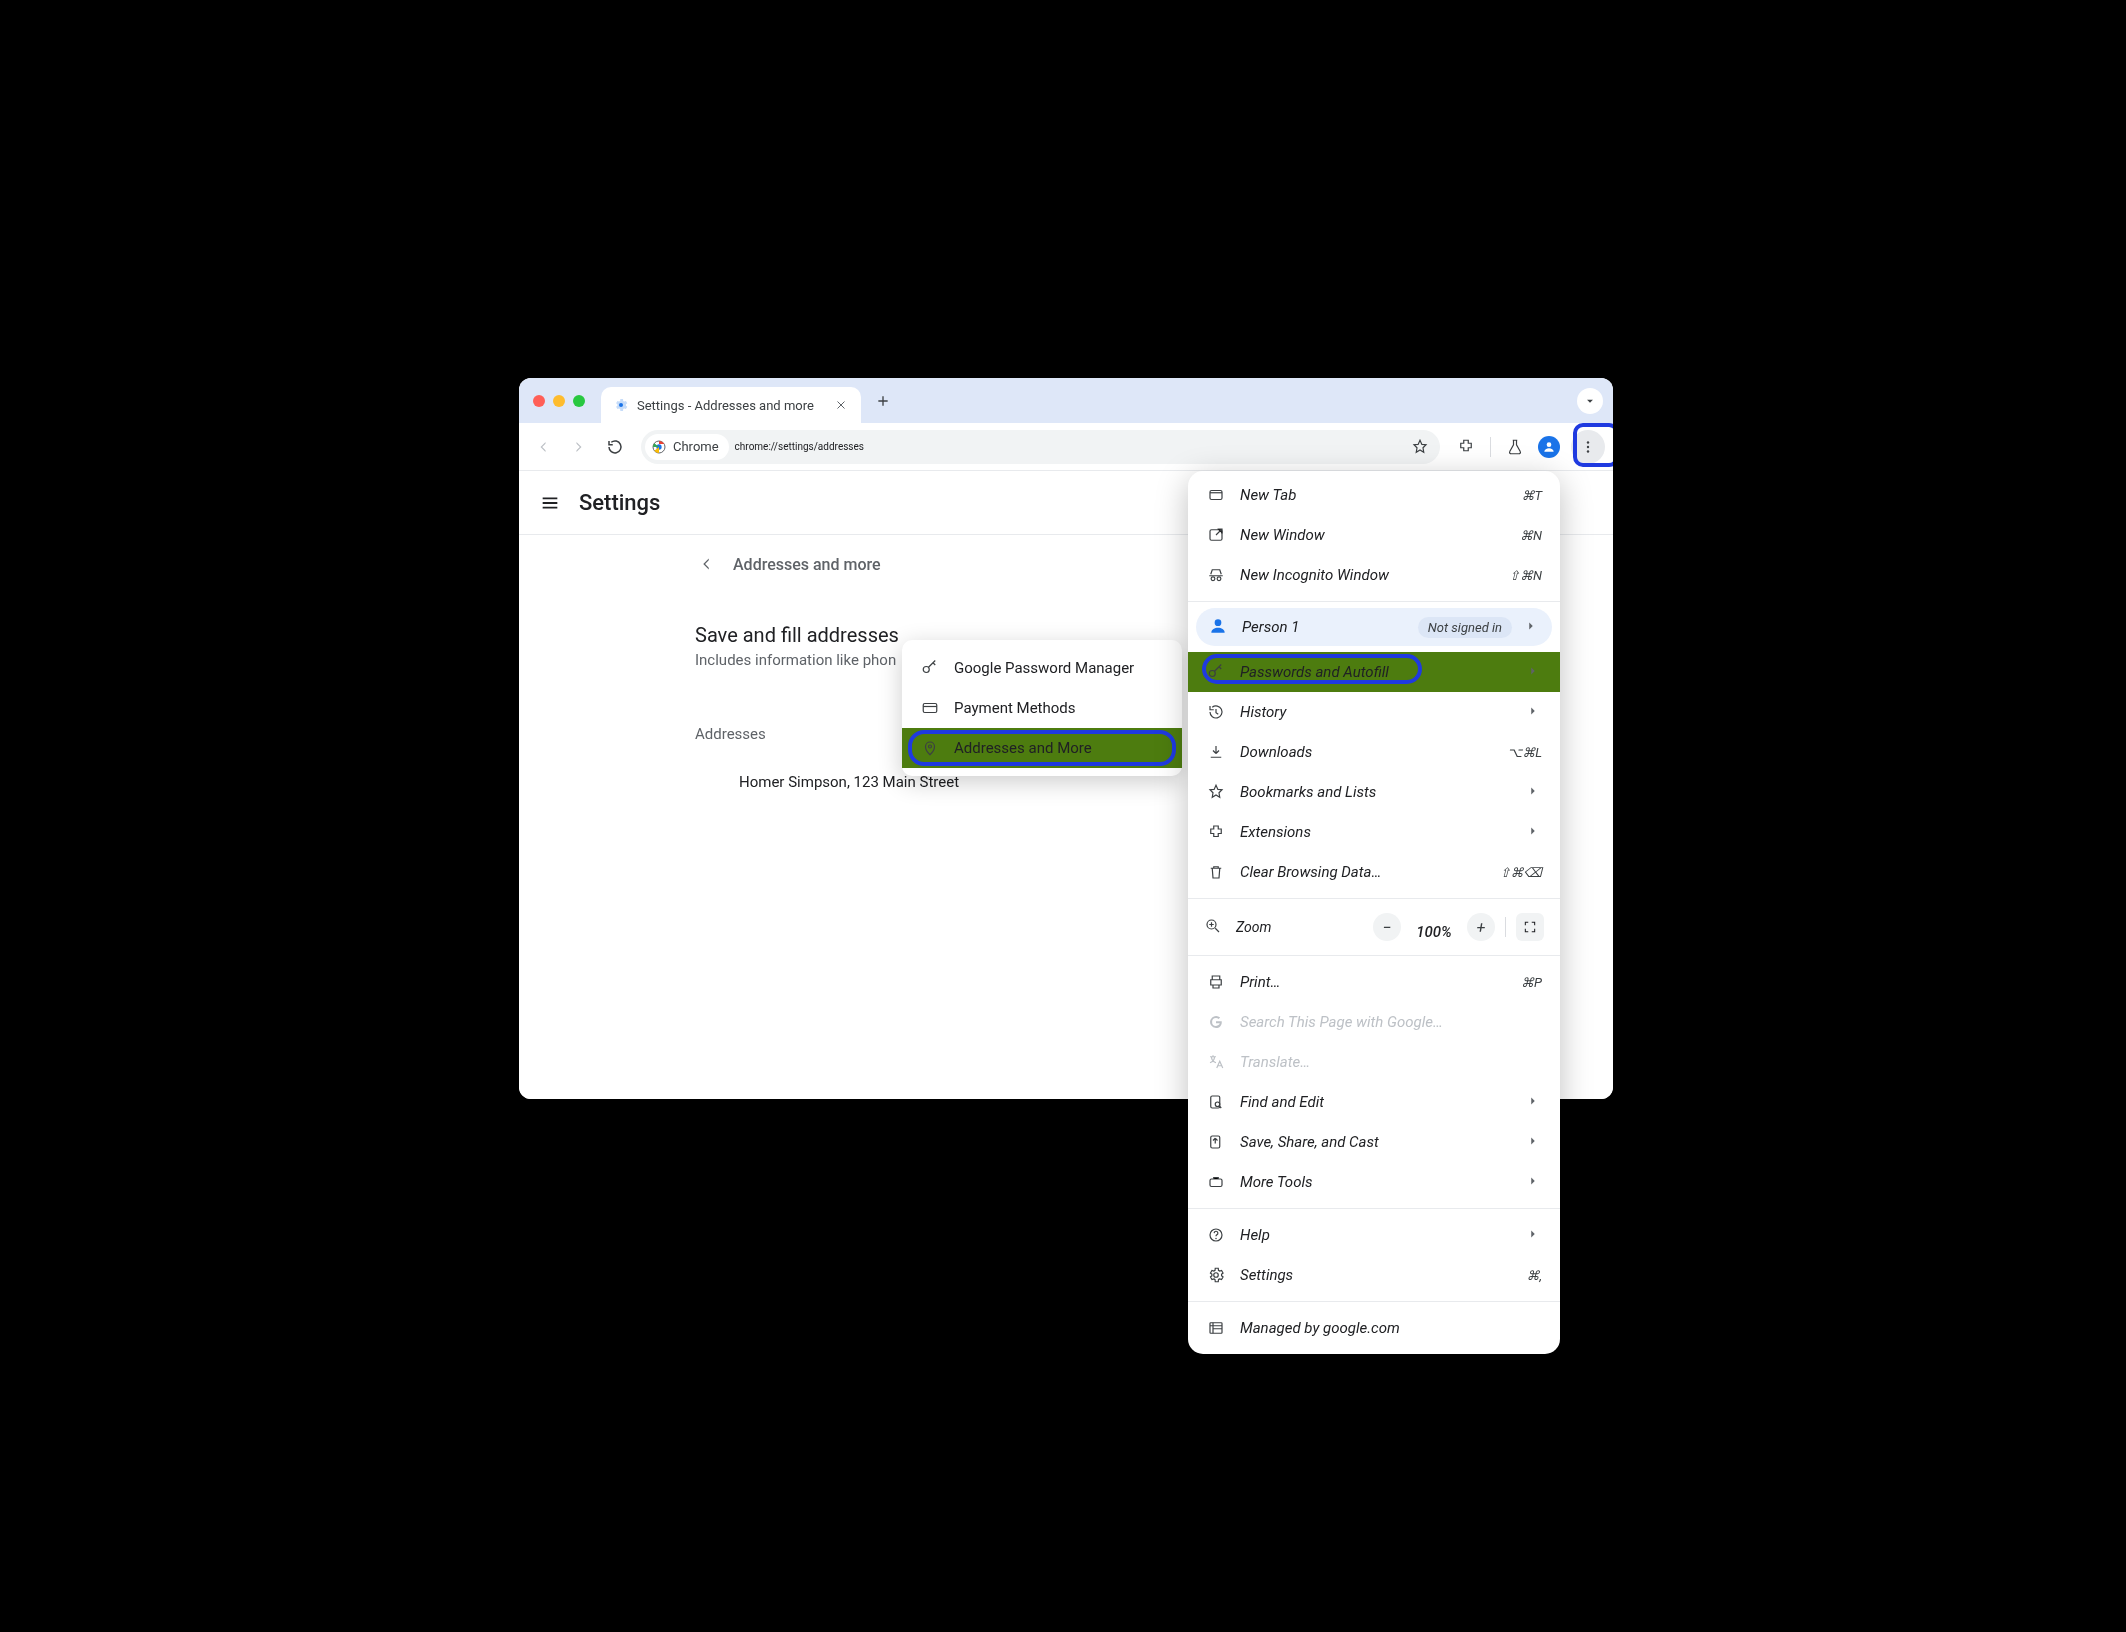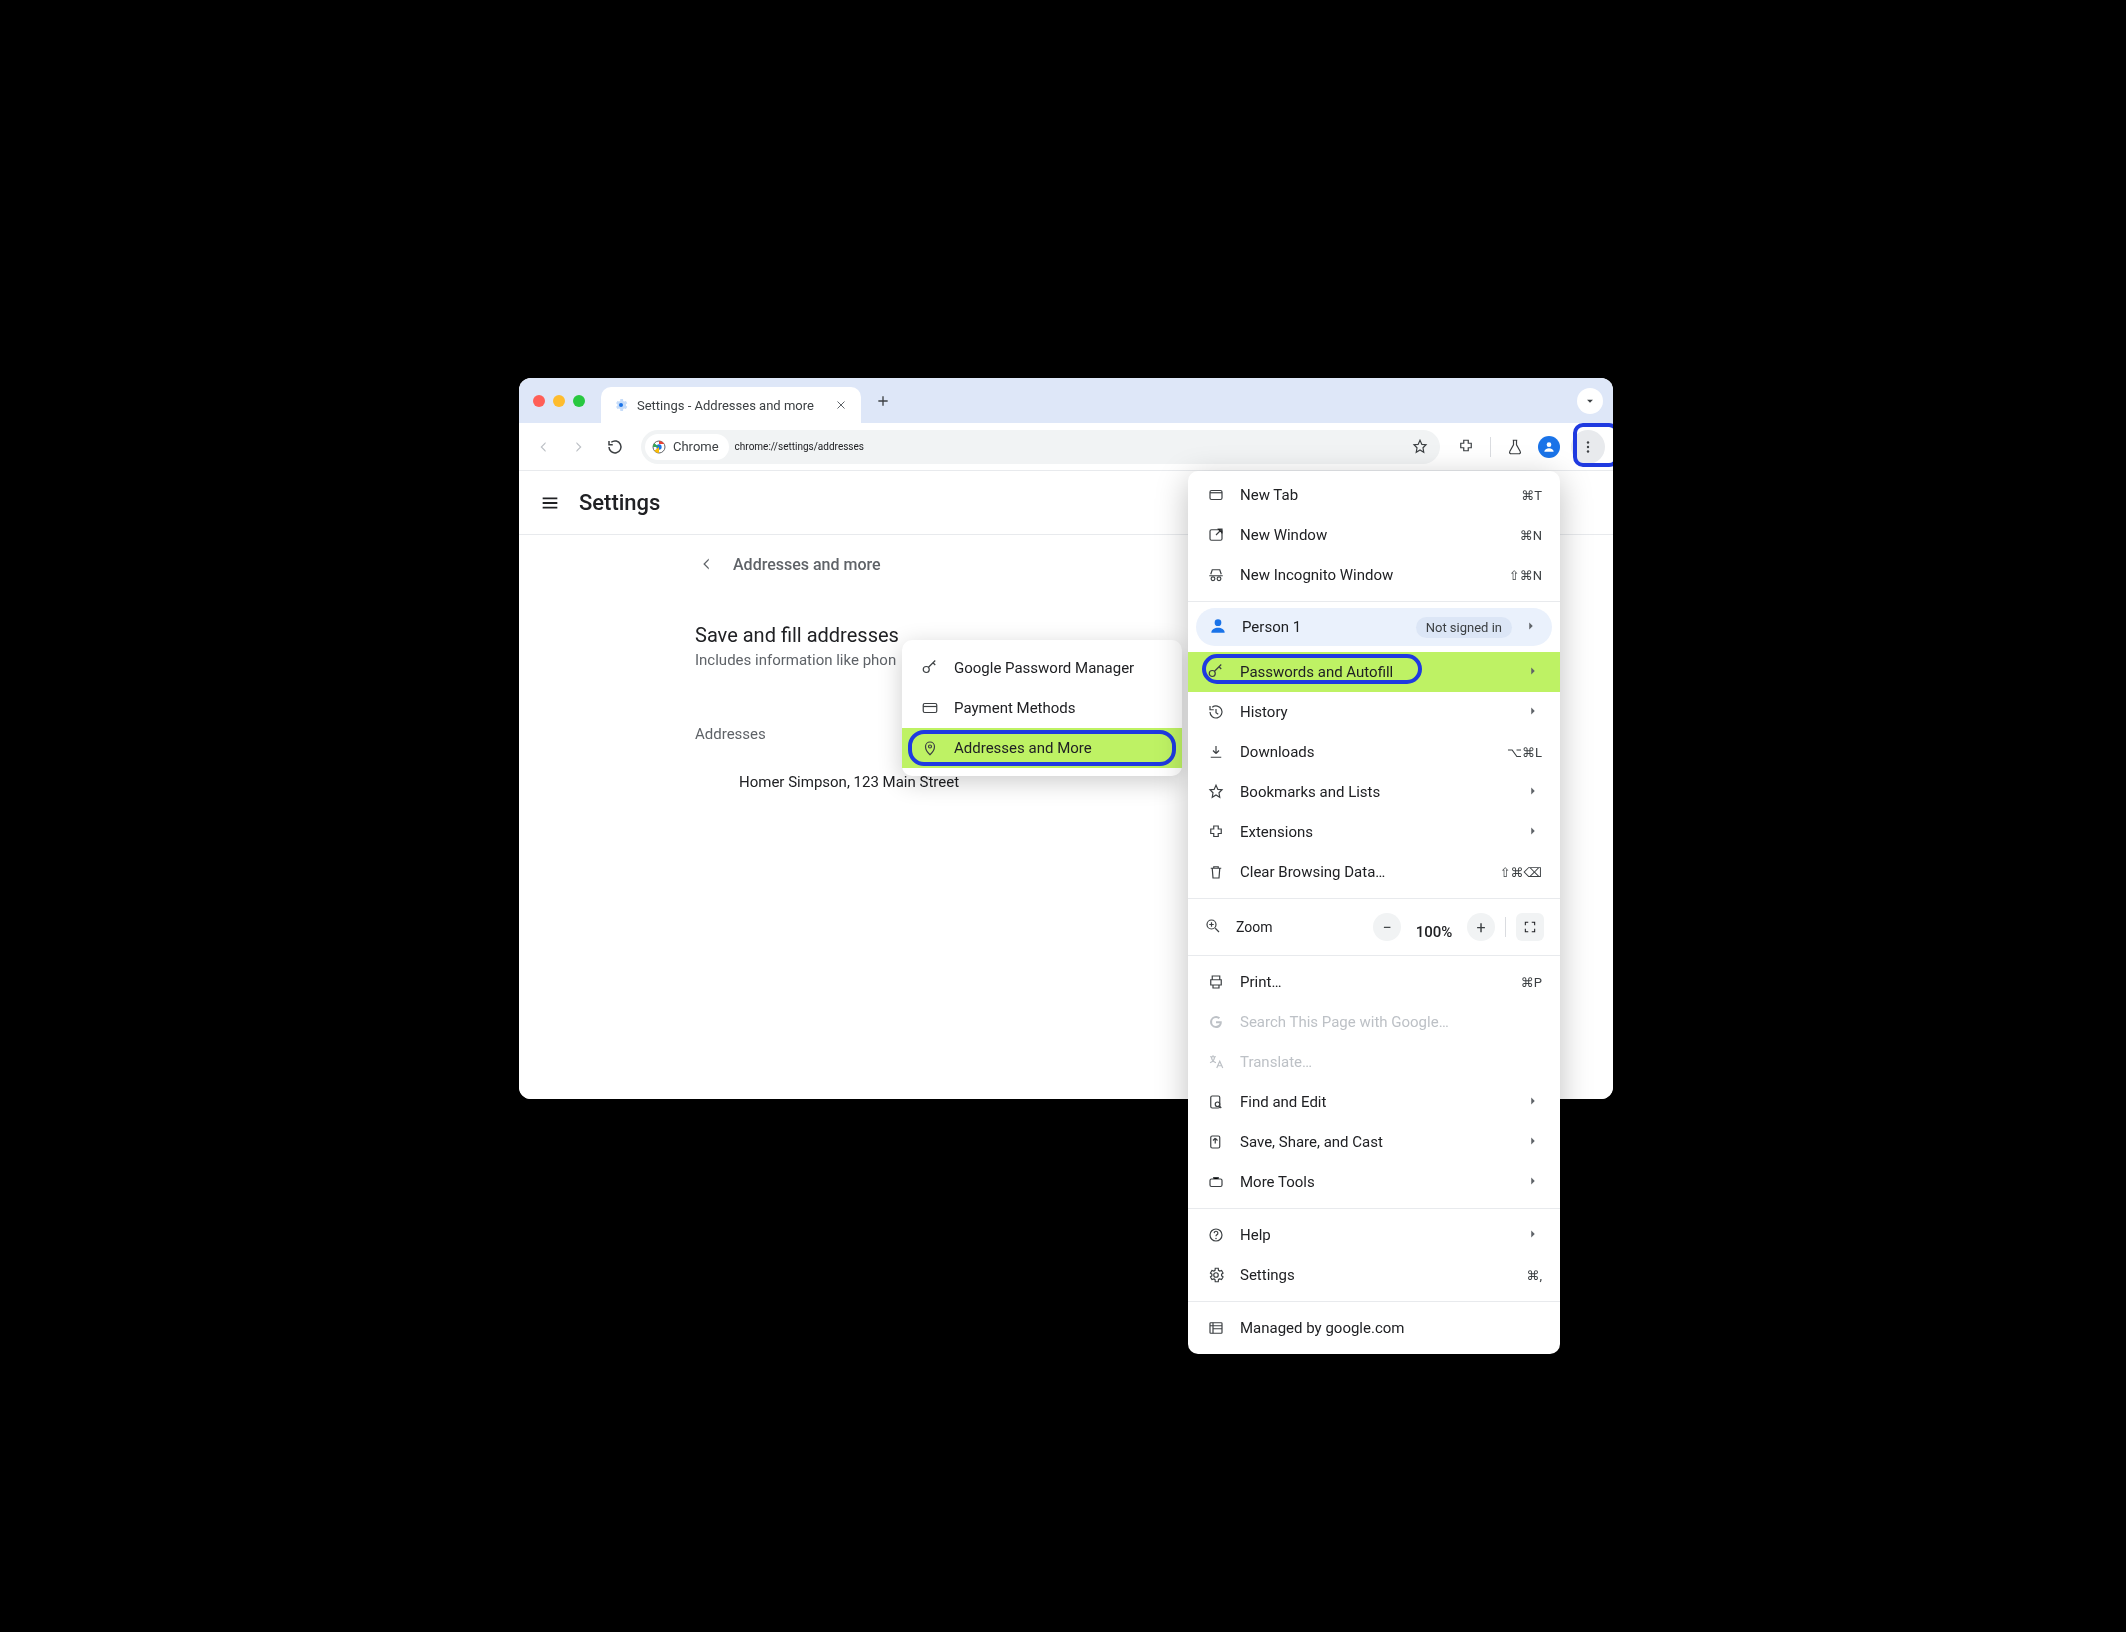--- a/index.html
+++ b/index.html
@@ -161,41 +161,42 @@
   .menu-item {
     display:flex; align-items:center; gap:14px;
     padding: 10px 18px;
     font-size:15px; color:#202124;
     position:relative;
   }
   .menu-item .mi-icon { width:20px; height:20px; color:#3c4043; display:flex; align-items:center; justify-content:center; flex-shrink:0; }
   .menu-item .mi-label { flex:1; white-space:nowrap; }
   .menu-item .mi-short { font-size:13px; color:#3c4043; }
   .menu-item .mi-chevron { width:16px; height:16px; color:#5f6368; }
-  .menu-item.highlighted { background:#bef264; }
+  .menu-item.highlighted { background:#4d7c0f; }
   .menu-item.disabled .mi-label, .menu-item.disabled .mi-icon { color:#bdc1c6; }
   .annot-sub {
     position:absolute;
     left: 6px; right: 6px; top: 2px; bottom: 2px;
     border: 4px solid #1f3ae0;
     border-radius: 16px;
     pointer-events:none;
   }
 
   
   .mainmenu {
     position:absolute;
     left: 745px;
     top: 131px;
     width: 372px;
     background:#fff;
-    border-radius:10px;
+    border-radius:15px;
     box-shadow: 0 8px 32px rgba(0,0,0,0.25);
     padding: 4px 0 6px 0;
     z-index: 30;
+    font-style: italic;
   }
   .mm-sep { height:1px; background:#e8eaed; margin:6px 0; }
   .mm-profile {
     margin: 4px 8px 6px 8px;
     background:#eaf1fc;
     border-radius: 20px;
     display:flex; align-items:center; gap:12px;
     padding: 8px 12px;
   }
   .mm-profile .p-icon { width:22px; height:22px; color:#1a73e8; }

